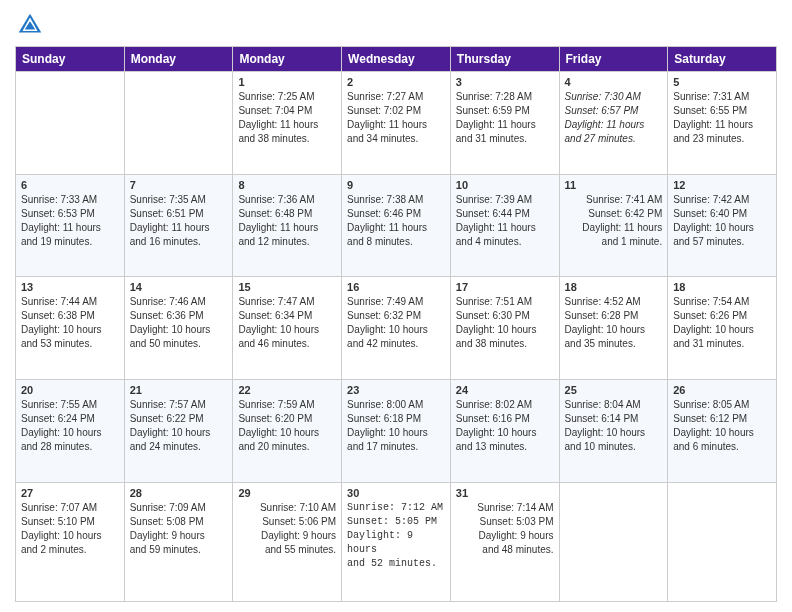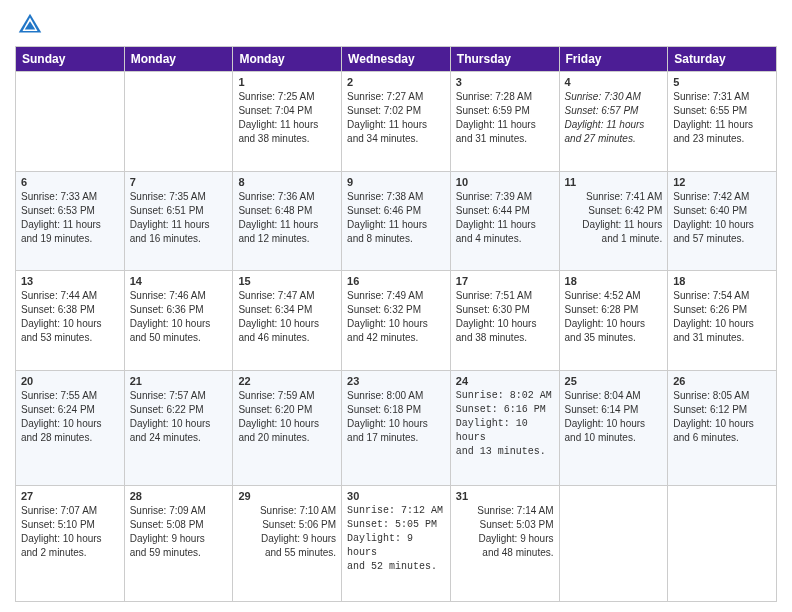--- a/index.html
+++ b/index.html
@@ -293,21 +293,21 @@
           </td>
           <td>
             <span class="day-number">23</span>
             <div class="day-info" style="white-space: pre-line;">Sunrise: 8:00 AM
 Sunset: 6:18 PM
 Daylight: 10 hours
 and 17 minutes.</div>
           </td>
           <td>
             <span class="day-number">24</span>
-            <div class="day-info" style="white-space: pre-line; font-family: Liberation Mono, monospace;">Sunrise: 8:02 AM
+            <div class="day-info" style="white-space: pre-line;">Sunrise: 8:02 AM
 Sunset: 6:16 PM
 Daylight: 10 hours
 and 13 minutes.</div>
           </td>
           <td>
             <span class="day-number">25</span>
             <div class="day-info" style="white-space: pre-line;">Sunrise: 8:04 AM
 Sunset: 6:14 PM
 Daylight: 10 hours
 and 10 minutes.</div>

